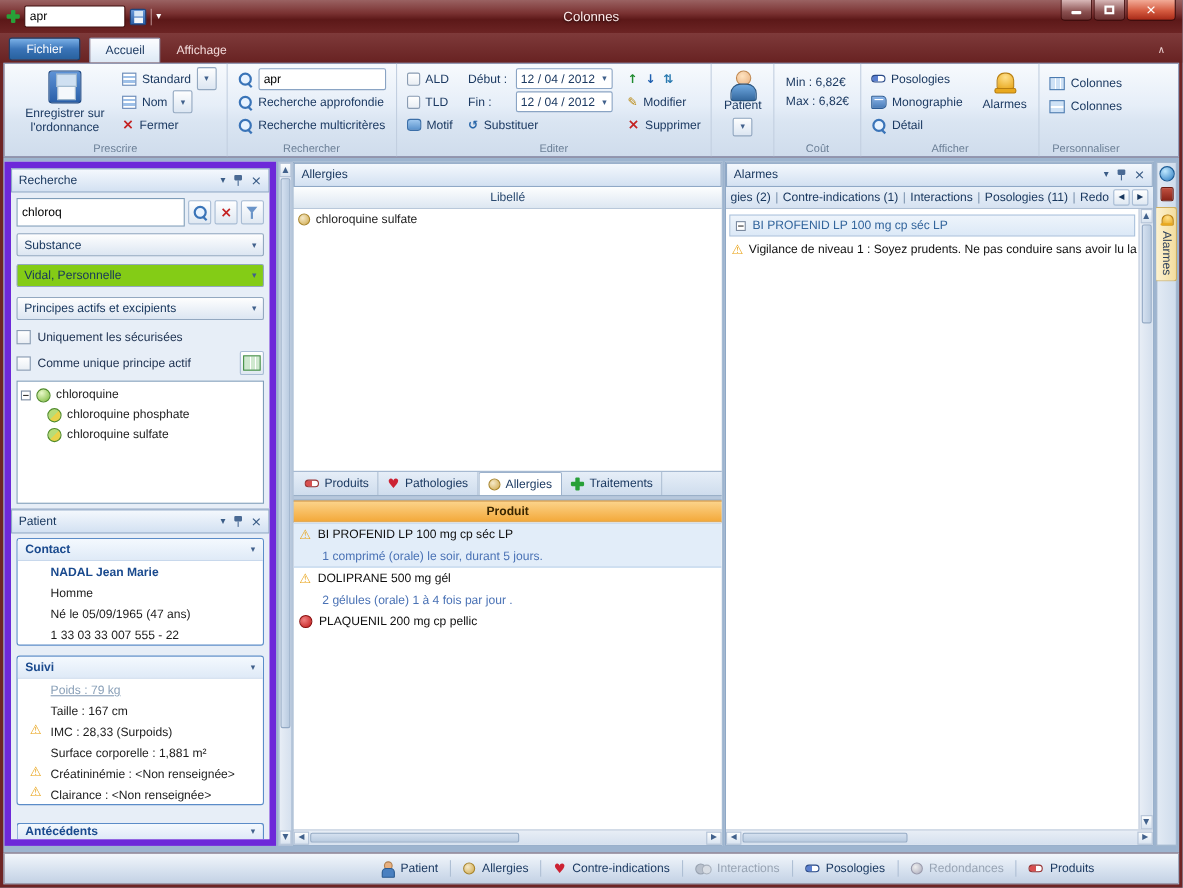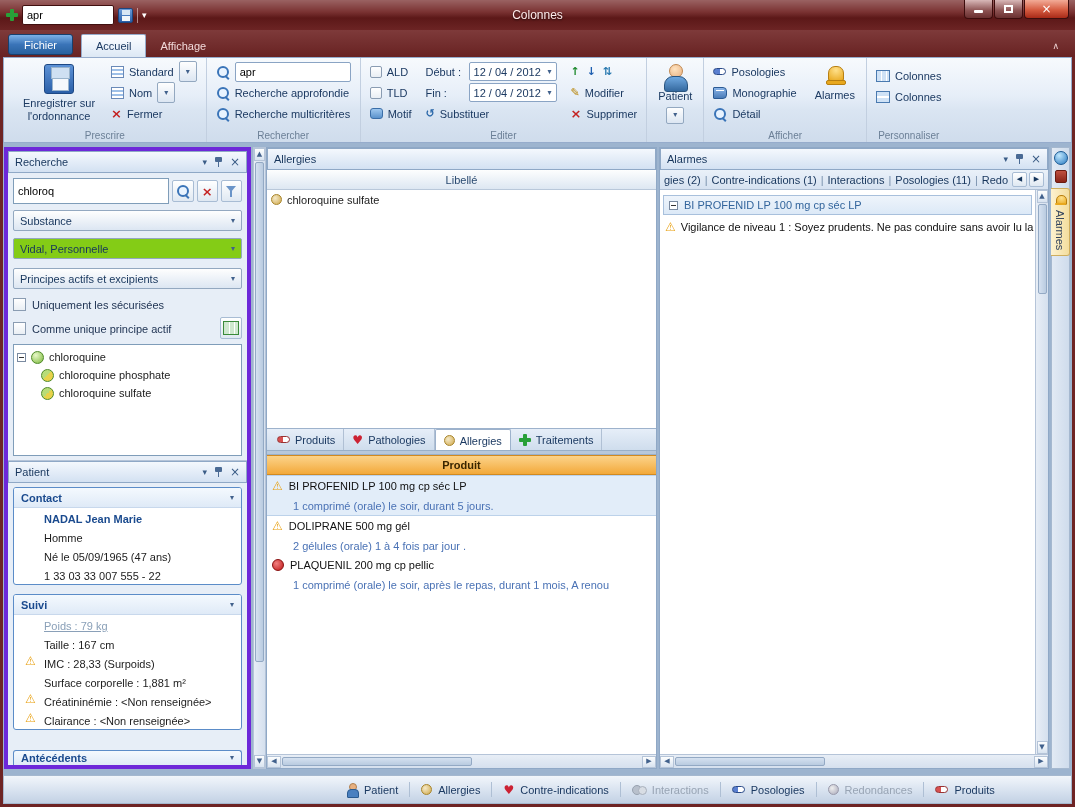--- a/index.html
+++ b/index.html
@@ -99,21 +99,21 @@
 .warn{color:#e8a010;font-size:12px}
 
 
 .main{position:absolute;left:3px;top:143px;width:1069px;height:632px;background:#9db4cf}
 .phdr{height:22px;background:linear-gradient(#f4f8fd,#d3e1f2);border:1px solid #8fa8c6;display:flex;align-items:center;padding:0 6px;color:#16355c;flex:none}
 .hicons{margin-left:auto;display:flex;align-items:center;gap:7px;color:#3a5c86}
 .hicons .gi{font-size:9px}
 .hicons .gi.x{font-size:12px}
 
 
-.leftcol{position:absolute;left:1px;top:4px;width:247px;height:622px;display:flex;flex-direction:column;border:4px solid #6d28d9;background:#e7eef7}
+.leftcol{position:absolute;left:1px;top:4px;width:247px;height:622px;display:flex;flex-direction:column;border:6px solid #6d28d9;background:#e7eef7}
 .rech-body{height:288px;padding:5px;border-bottom:1px solid #b5c4d8;flex:none}
 .srow{display:flex;align-items:center;gap:3px}
 .sinput{width:162px;height:22px;border:1px solid #7f9db9;padding:12px 4px;font:inherit;background:#fff}
 .sq{width:22px;height:22px;border:1px solid #a8bcd4;border-radius:2px;background:linear-gradient(#fff,#dfe8f2);display:flex;align-items:center;justify-content:center}
 .dd{height:21px;border:1px solid #93a8c0;background:linear-gradient(#fefefe,#dce6f2);display:flex;align-items:center;padding:0 6px;border-radius:2px;color:#16355c}
 .dd.white{background:#84cc16}
 .dd .gi{margin-left:auto;font-size:8px;color:#41618c}
 .cbrow{display:flex;align-items:center;gap:6px;color:#1c3050}
 .cbx{width:13px;height:13px;border:1px solid #8a9cb2;background:linear-gradient(#fff,#e9eef4);flex:none}
 .treebox{background:#fff;border:1px solid #7f9db9;height:112px;padding:3px;margin-top:5px}
@@ -314,20 +314,27 @@
   </div>
 
   <div class="rgroup">
     <div class="bigbtn">
       <span class="avatar"></span>
       <span>Patient</span>
       <span class="gi dd">▾</span>
     </div>
   </div>
 
+  <div class="rgroup">
+    <div class="cout-col">
+      <span>Min : 6,82€</span>
+      <span>Max : 6,82€</span>
+    </div>
+    <div class="rlabel">Coût</div>
+  </div>
 
   <div class="rgroup">
     <div class="scol" style="margin-right:10px">
       <div class="sbtn">
           <span class="capsule blue"></span>
           <span>Posologies</span>
         </div>
       <div class="sbtn">
           <span class="book"></span>
           <span>Monographie</span>
@@ -548,21 +555,20 @@
             <span class="gi warn">⚠</span>
             <span>DOLIPRANE 500 mg gél</span>
           </div>
         <div class="prod-poso">2 gélules (orale) 1 à 4 fois par jour .</div>
       </div>
       <div>
         <div class="prod-name">
             <span class="reddot"></span>
             <span>PLAQUENIL 200 mg cp pellic</span>
           </div>
-        <div class="prod-poso">1 comprimé (orale) le soir, après le repas, durant 1 mois, A renou</div>
       </div>
     </div>
     <div class="hscroll">
       <span class="hsc-btn">
           <span class="gi" style="font-size:7px">◀</span>
         </span>
       <span class="hthumb" style="width:190px"></span>
       <span class="scroll-fill"></span>
       <span class="hsc-btn">
           <span class="gi" style="font-size:7px">▶</span>

